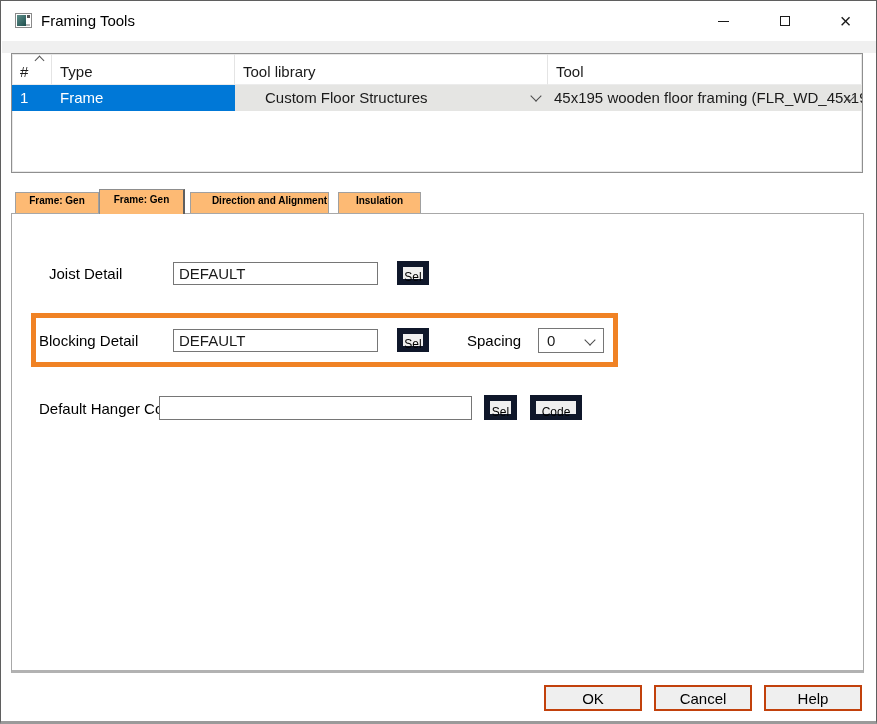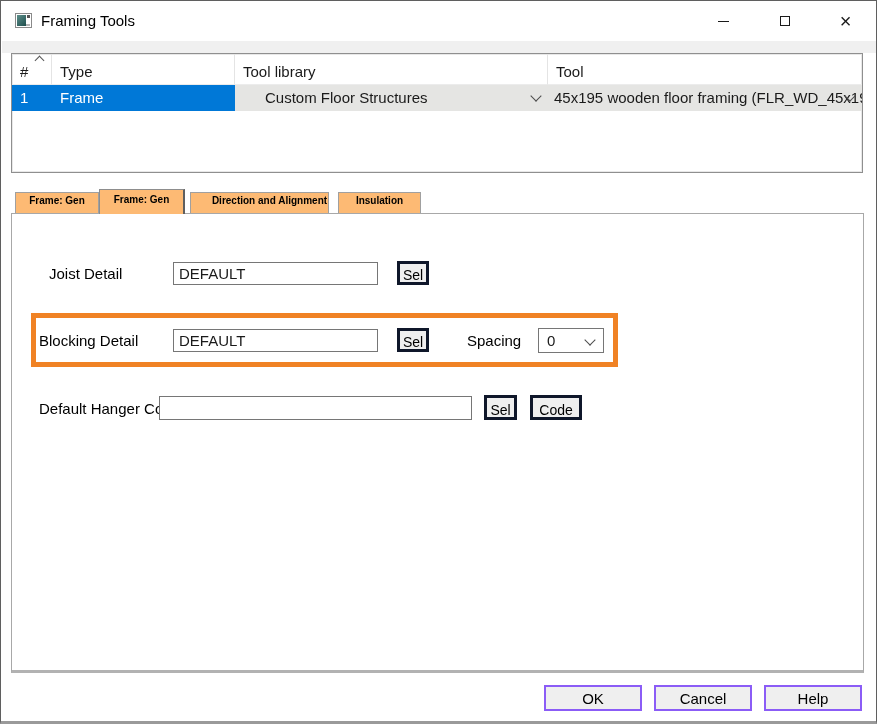--- a/index.html
+++ b/index.html
@@ -47,28 +47,28 @@
   .tab-active { top:188px; height:25px; padding-top:4px; border-left:1px solid #8d8d8d;
                 border-top:1px solid #8d8d8d; border-right:2px solid #5f5f5f; z-index:3; }
 
   
   .panel { left:10px; top:212px; width:853px; height:460px; background:#fff;
            border:1px solid #a8a8a8; border-bottom:3px solid #b2b2b2; z-index:2; }
 
   .field-label { font-size:15px; color:#000; white-space:nowrap; }
   .text-field { border:1px solid #767676; background:#fff; font-family:"Liberation Sans",sans-serif;
                 font-size:15px; color:#1a1a1a; padding:0 0 0 5px; outline:none; }
-  .small-btn { background:#efefef; border:3px solid #0f172a; font-size:14px; color:#000;
+  .small-btn { background:#efefef; border:6px solid #0f172a; font-size:12px; color:#000;
                text-align:center; font-family:"Liberation Sans",sans-serif; }
   .spacing-dd { border:1px solid #767676; background:#fff; font-size:15px; color:#1a1a1a;
                 padding:3px 0 0 8px; }
   .orange-box { left:30px; top:312px; width:587px; height:54px; border:5px solid #f08224; z-index:5; }
 
   
-  .footer-btn { top:684px; width:98px; height:26px; background:#efefef; border:2px solid #8b5cf6;
+  .footer-btn { top:684px; width:98px; height:26px; background:#efefef; border:2px solid #c2410c;
                 font-size:15px; color:#000; text-align:center; padding-top:3px; }
 </style>
 </head>
 <body>
 
 <div class="window">
 
   <div class="abs titlebar">
     <div class="abs app-icon">
       <div class="teal"></div>

